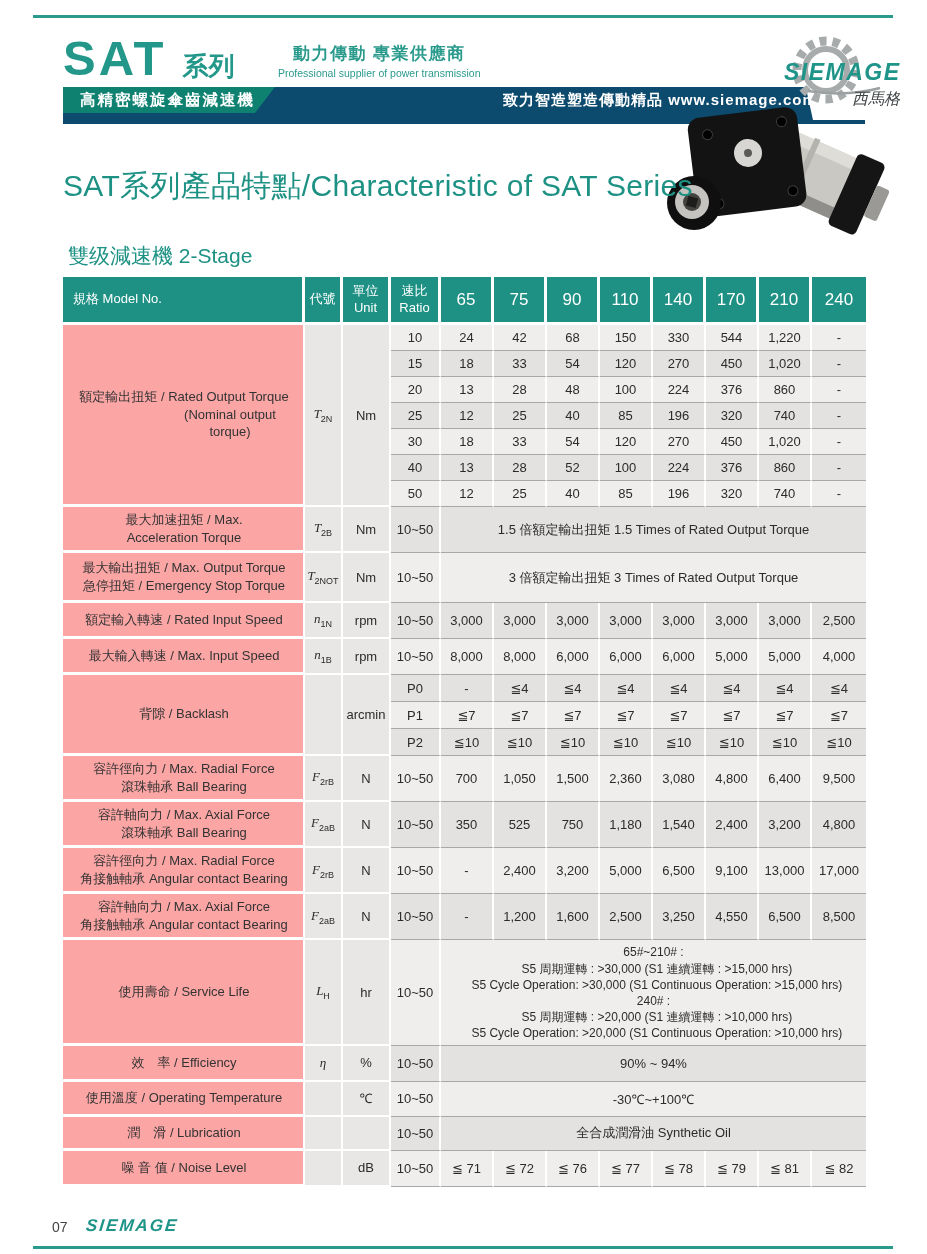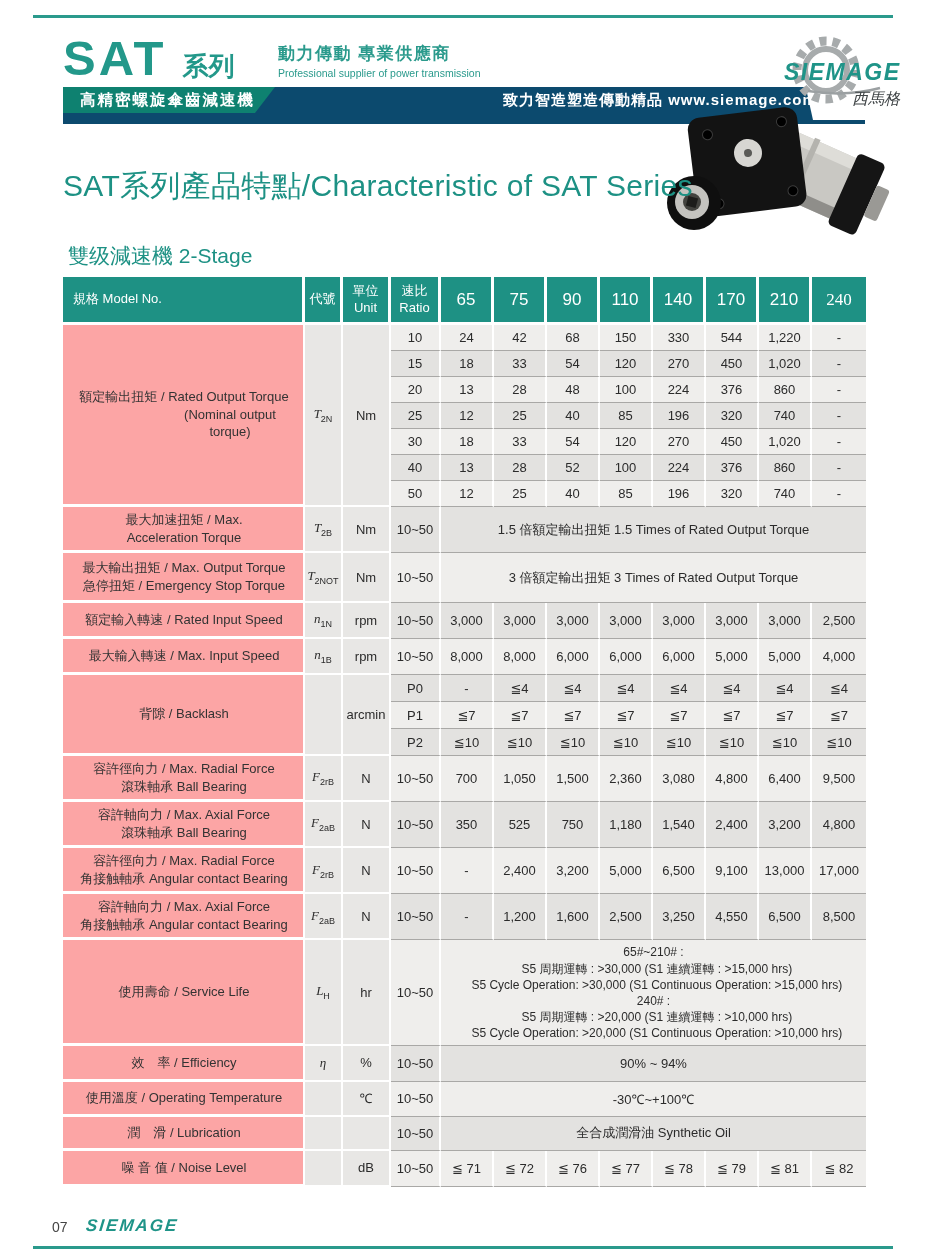--- a/index.html
+++ b/index.html
@@ -6,21 +6,21 @@
   .page{position:relative;width:927px;height:1254px;background:#ffffff;overflow:hidden;
         font-family:"Liberation Sans", sans-serif;}
   .page *{box-sizing:border-box;}
 
   .toprule{position:absolute;left:33px;top:15px;width:860px;height:3px;background:#2a9a8c;}
   .botrule{position:absolute;left:33px;top:1246px;width:860px;height:3px;background:#2a9a8c;}
 
   .brand{position:absolute;left:63px;top:34px;display:flex;align-items:baseline;gap:16px;}
   .sat{font-size:49px;font-weight:700;color:#23988a;letter-spacing:3px;line-height:1;}
   .xilie{font-size:26px;font-weight:700;color:#23988a;}
-  .tag{position:absolute;left:278px;top:42px;}
+  .tag{position:absolute;left:278px;top:42px;text-align:center;}
   .tzh{font-size:17px;font-weight:700;color:#2a9a8c;letter-spacing:1.5px;}
   .ten{font-size:10.5px;color:#2a9a8c;margin-top:2px;}
 
   .banner{position:absolute;left:63px;top:87px;width:802px;height:37px;background:#0c4a6e;}
   .banner-dark{position:absolute;left:0;top:0;width:214px;height:26px;background:#0e8170;
        clip-path:polygon(0 0,212px 0,192px 26px,0 26px);
        color:#fff;font-size:15.5px;font-weight:700;line-height:26px;padding-left:17px;letter-spacing:2px;white-space:nowrap;}
   .banner-right{position:absolute;left:440px;top:0;color:#fff;font-weight:700;font-size:15px;line-height:26px;letter-spacing:1px;white-space:nowrap;}
 
   .logo{position:absolute;left:758px;top:28px;}
@@ -29,21 +29,21 @@
   .title{position:absolute;left:63px;top:166px;font-size:30px;color:#1d9184;font-weight:400;letter-spacing:0.3px;}
   .subtitle{position:absolute;left:68px;top:242px;font-size:21px;color:#1d9184;font-weight:500;}
 
   table.spec{position:absolute;left:63px;top:277px;width:802px;table-layout:fixed;
      border-collapse:separate;border-spacing:0;font-size:13px;color:#2b2b2b;}
   table.spec th{background:#1e9184;color:#fff;font-weight:400;height:48px;vertical-align:middle;
      text-align:center;border-right:3px solid #fff;border-bottom:3px solid #fff;line-height:1.25;}
   table.spec th.model{text-align:left;padding-left:10px;font-size:13px;}
   table.spec th.meta{font-size:13px;}
   table.spec th.sizecol{font-size:17px;}
-  table.spec th:last-child{border-right:0;font-family:Liberation Serif, serif;}
+  table.spec th:last-child{border-right:0;}
   table.spec td{vertical-align:middle;text-align:center;border-right:2px solid #fff;}
   table.spec td:last-child{border-right:0;}
   td.lbl{background:#fca5a5;text-align:left;padding:4px 6px 4px 8px;
      border-right:3px solid #fff;border-bottom:3px solid #fff;font-size:13px;color:#333;line-height:1.35;}
   td.lbl div.ind{padding-left:92px;}
   td.sym{background:#e8e7e5;border-bottom:2px solid #fff;font-size:13px;}
   td.sym i{font-family:"Liberation Serif", serif;font-style:italic;}
   td.sym sub{font-size:9px;}
   td.unit{background:#e8e7e5;border-bottom:2px solid #fff;}
   td.ratio,td.val,td.spanc{border-bottom:1px solid #a9a8a6;}

